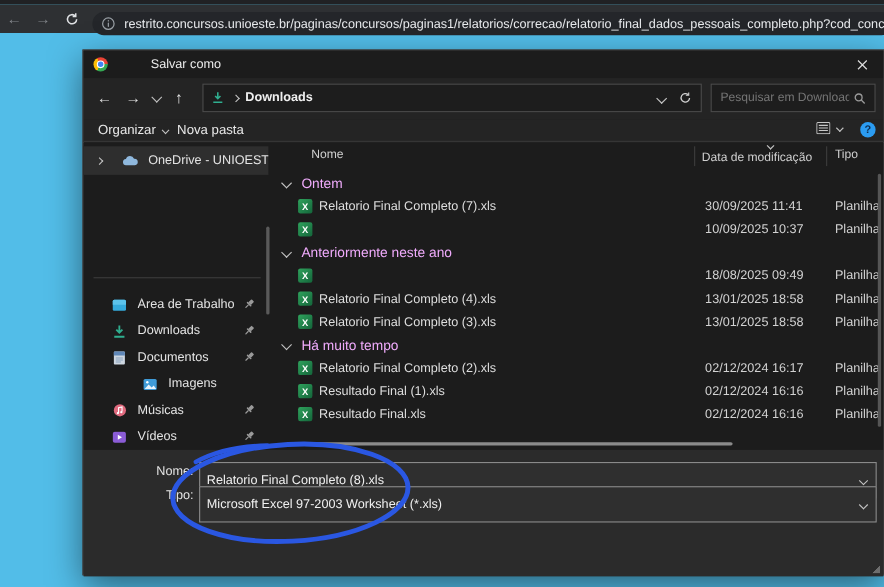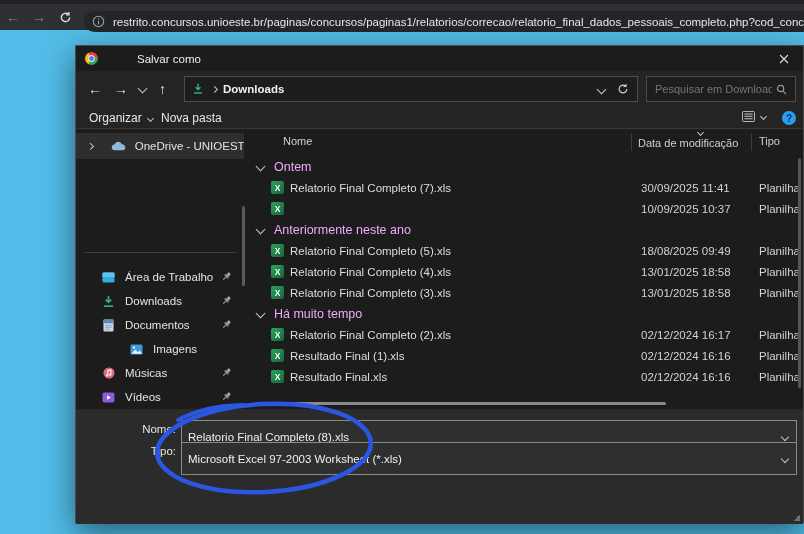--- a/index.html
+++ b/index.html
@@ -353,21 +353,20 @@
           <span class="xlsicon"></span>
           <span class="fdate">10/09/2025 10:37</span>
           <span class="ftype">Planilha d</span>
         </div>
         <div class="grow">
           <span class="chev gchev"></span>
           <span>Anteriormente neste ano</span>
         </div>
         <div class="frow">
           <span class="xlsicon"></span>
-          <span>Relatorio Final Completo (5).xls</span>
           <span class="fdate">18/08/2025 09:49</span>
           <span class="ftype">Planilha d</span>
         </div>
         <div class="frow">
           <span class="xlsicon"></span>
           <span>Relatorio Final Completo (4).xls</span>
           <span class="fdate">13/01/2025 18:58</span>
           <span class="ftype">Planilha d</span>
         </div>
         <div class="frow">

